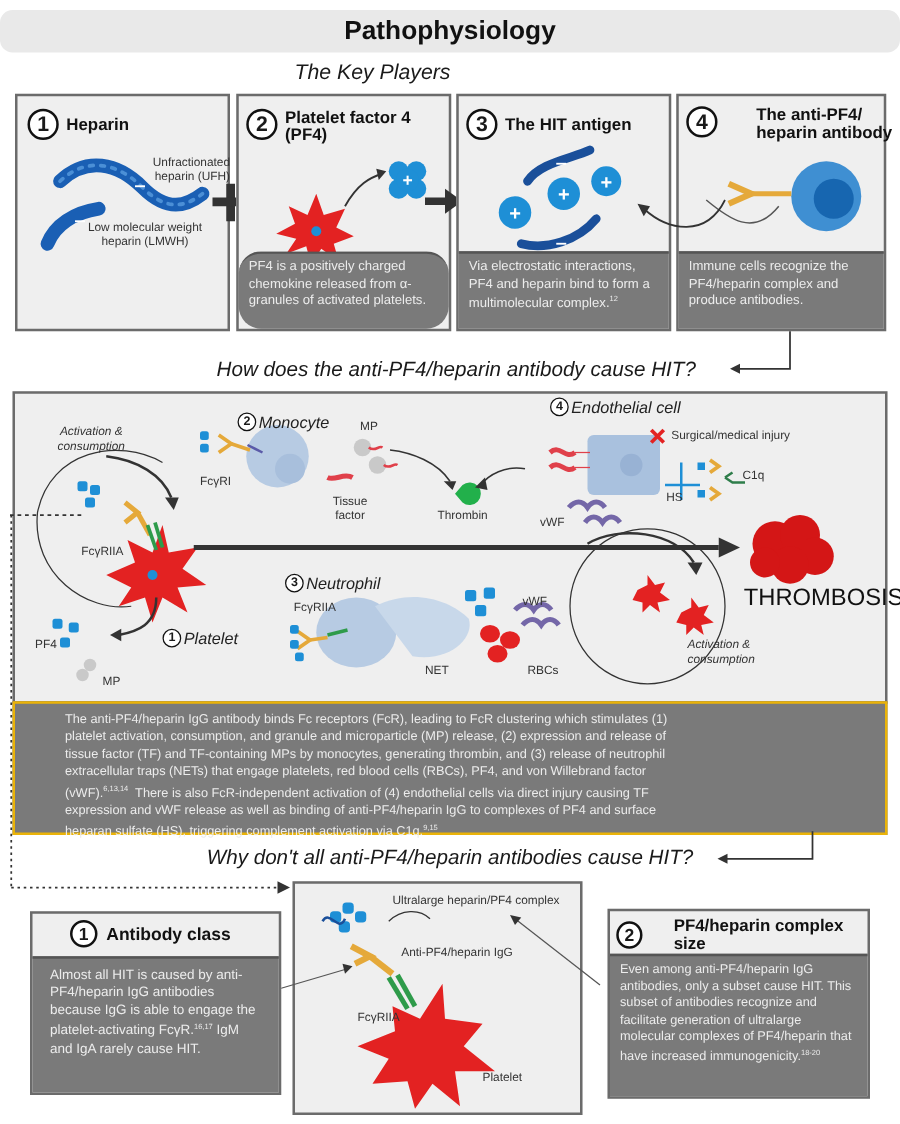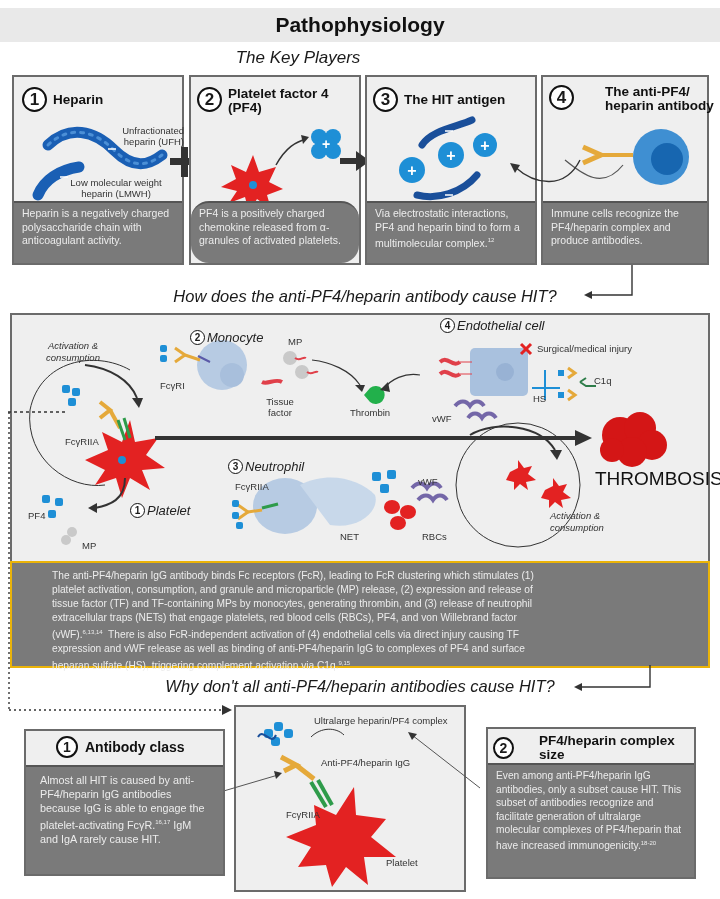--- a/index.html
+++ b/index.html
@@ -1,19 +1,19 @@
 <!DOCTYPE html>
 <html><head>
 <meta charset="utf-8">
 <style>
 *{box-sizing:border-box;margin:0;padding:0;}
 html,body{width:720px;height:899px;background:#fff;overflow:hidden;}
 body{position:relative;font-family:"Liberation Sans",sans-serif;color:#1a1a1a;}
 .abs{position:absolute;}
-.title-bar{left:0;top:8px;width:720px;height:34px;background:#e9e9e9;display:flex;align-items:center;justify-content:center;font-size:21px;font-weight:bold;color:#111;}
+.title-bar{left:0;top:8px;width:720px;height:34px;background:#e9e9e9;display:flex;align-items:center;justify-content:center;font-size:21px;font-weight:bold;color:#111;border-radius:10px;}
 .subhead{font-style:italic;font-size:17px;color:#1a1a1a;text-align:center;}
 .card{background:#efefef;border:2px solid #6b6b6b;}
 .card-desc{background:#7a7a7a;color:#ececec;font-size:10.5px;line-height:13.5px;padding:4px 8px;border-top:2px solid #555;}
 .num{display:inline-flex;align-items:center;justify-content:center;width:25px;height:25px;border:2px solid #111;border-radius:50%;font-weight:bold;font-size:17px;background:#fff;}
 .num-sm{display:inline-flex;align-items:center;justify-content:center;width:15px;height:15px;border:1.5px solid #111;border-radius:50%;font-weight:bold;font-size:10px;background:#fff;}
 .card-title{font-weight:bold;font-size:13.5px;line-height:14px;color:#111;}
 .lbl{font-size:9.5px;color:#333;}
 .lbl-it{font-size:9.5px;font-style:italic;color:#333;}
 .cell-title{font-style:italic;font-size:13px;color:#222;}
 .mech-panel{left:10px;top:313px;width:700px;height:250px;background:#efefef;border:2px solid #6b6b6b;}
@@ -33,21 +33,20 @@
   </div>
   <svg width="172" height="90" style="left:0;top:38px;">
     <path d="M34 30 C 55 10, 80 15, 100 35 S 135 50, 148 40" stroke="#1a5fb4" stroke-width="11" fill="none" stroke-linecap="round"></path>
     <path d="M34 30 C 55 10, 80 15, 100 35 S 135 50, 148 40" stroke="#4b8fd6" stroke-width="3" fill="none" stroke-dasharray="3 6" stroke-linecap="round"></path>
     <path d="M24 80 C 30 65, 45 55, 65 52" stroke="#1a5fb4" stroke-width="11" fill="none" stroke-linecap="round"></path>
     <line x1="94" y1="34" x2="102" y2="34" stroke="#fff" stroke-width="1.5"></line>
     <line x1="46" y1="62" x2="54" y2="62" stroke="#fff" stroke-width="1.5"></line>
   </svg>
   <div class="abs lbl" style="left:90px;top:48px;width:80px;text-align:right;line-height:11px;">Unfractionated heparin (UFH)</div>
   <div class="abs lbl" style="left:42px;top:100px;width:120px;text-align:center;line-height:11px;">Low molecular weight heparin (LMWH)</div>
-  <div class="abs card-desc" style="left:0;bottom:0;width:168px;height:62px;">Heparin is a negatively charged polysaccharide chain with anticoagulant activity.</div>
 </div>
 
 <svg width="30" height="30" style="left:170px;top:147px;">
   <rect x="11" y="0" width="7" height="30" fill="#333"></rect>
   <rect x="0" y="11" width="30" height="7" fill="#333"></rect>
 </svg>
 
 <div class="abs card" style="left:189px;top:75px;width:172px;height:190px;">
   <div class="abs" style="left:6px;top:10px;display:flex;align-items:flex-start;gap:6px;">
     <span class="num">2</span>

